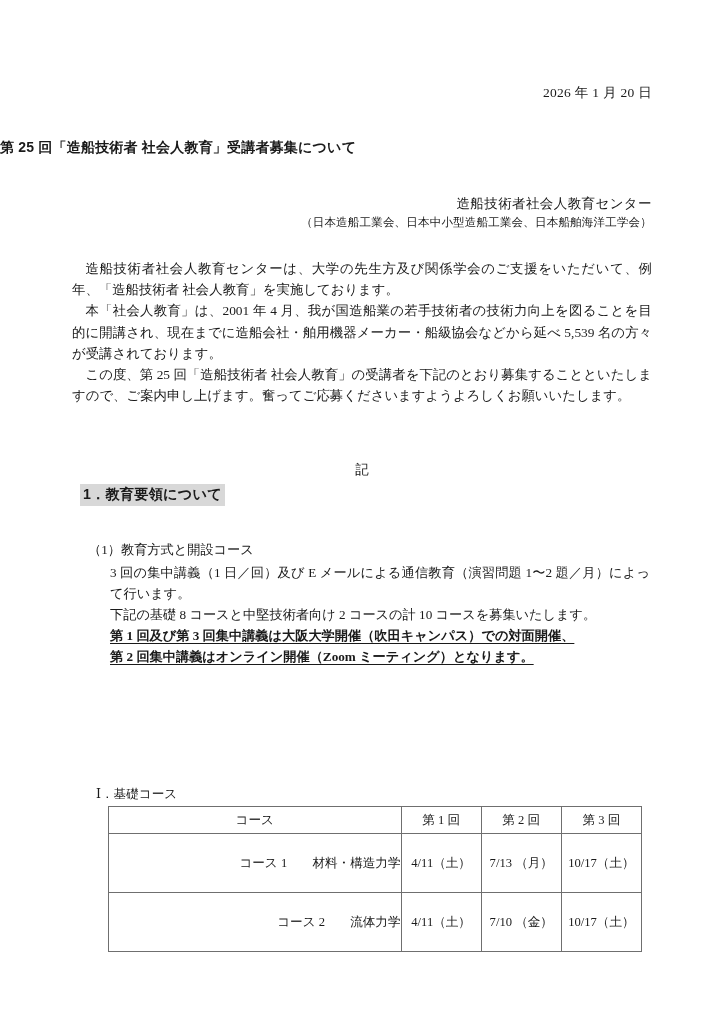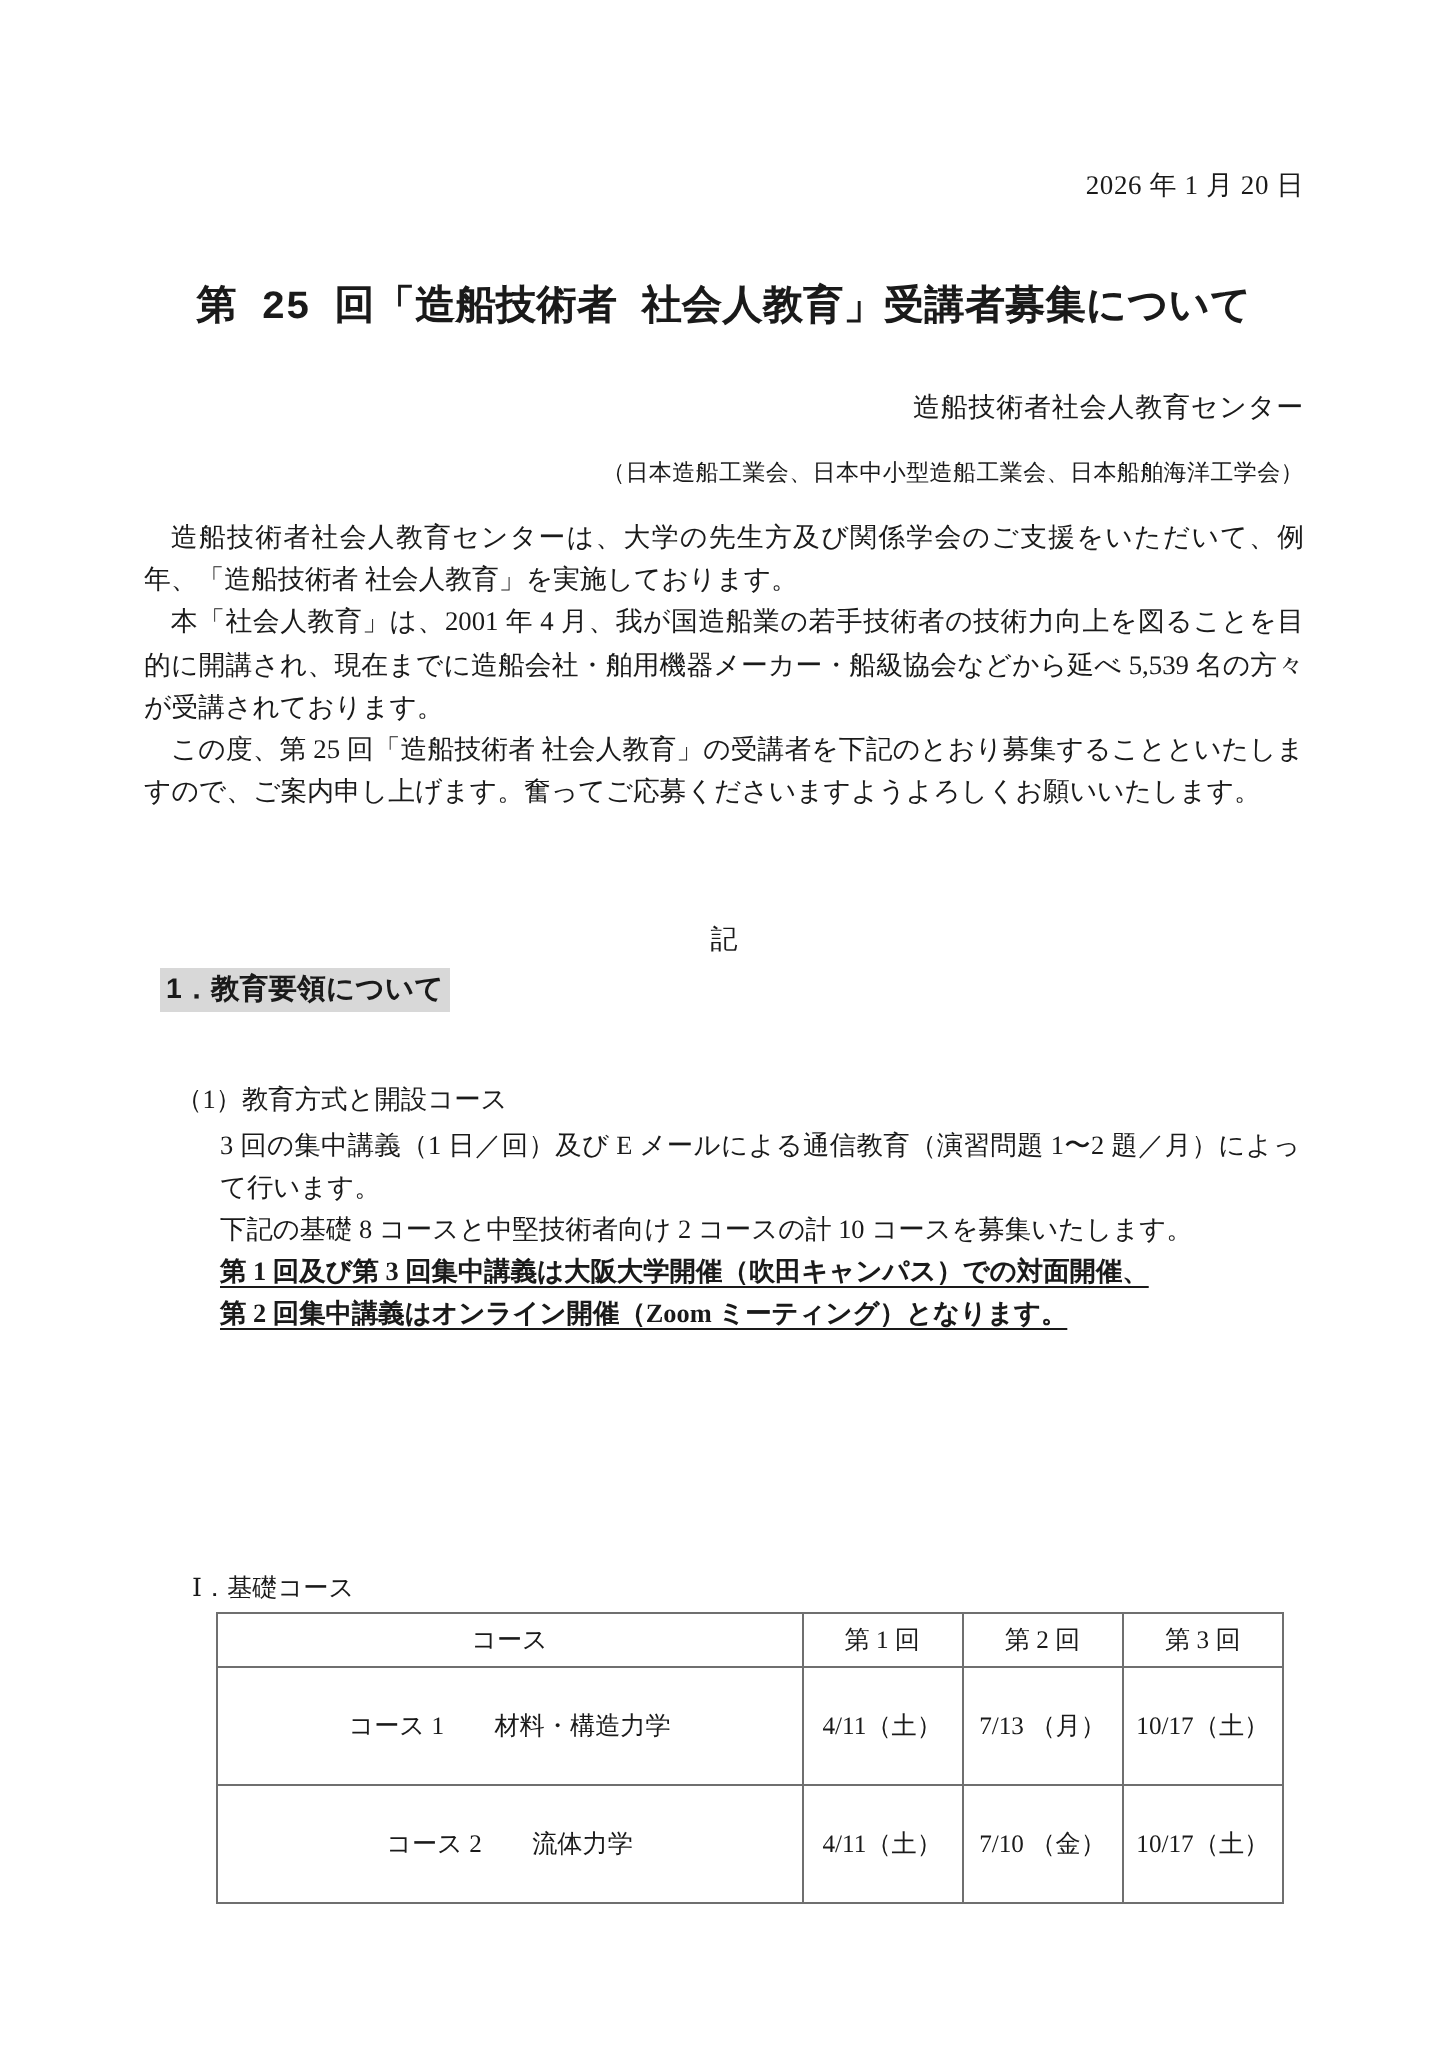--- a/index.html
+++ b/index.html
@@ -30,41 +30,40 @@
     font-size: 13.5px;
     letter-spacing: 0.3px;
     white-space: nowrap;
   }
   
   .doc-title {
     position: absolute;
     top: 139px;
     left: 0;
     width: 724px;
-    text-align: center;
-    font-size: 20px;
+    font-size: 14px;
     font-weight: bold;
-    font-family: Liberation Mono, monospace;
+    font-family: Liberation Sans, sans-serif;
     letter-spacing: 0.2px;
   }
   
   .issuer {
     position: absolute;
     top: 194px;
     right: 72px;
     text-align: right;
     line-height: 1.45;
   }
   .issuer-name {
     font-size: 13.5px;
     letter-spacing: 0.4px;
   }
   .issuer-sub {
     font-size: 11.5px;
-    margin-top: 15px;
+    margin-top: 0;
     letter-spacing: 0.2px;
   }
   
   .body-block {
     position: absolute;
     top: 258px;
     left: 72px;
     width: 580px;
     font-size: 13.4px;
     line-height: 21.2px;
@@ -154,21 +153,21 @@
     vertical-align: middle;
   }
   .course-table td {
     height: 58px;
     vertical-align: middle;
   }
   .col-course  { width: 292px; }
   .col-sess    { width: 80px;  }
   .cell-course {
     padding-left: 10px;
-    text-align: center;
+    text-align: right;
     white-space: pre;
   }
   .cell-date {
     text-align: center;
   }
 </style>
 </head>
 <body>
 
 <div class="page">

